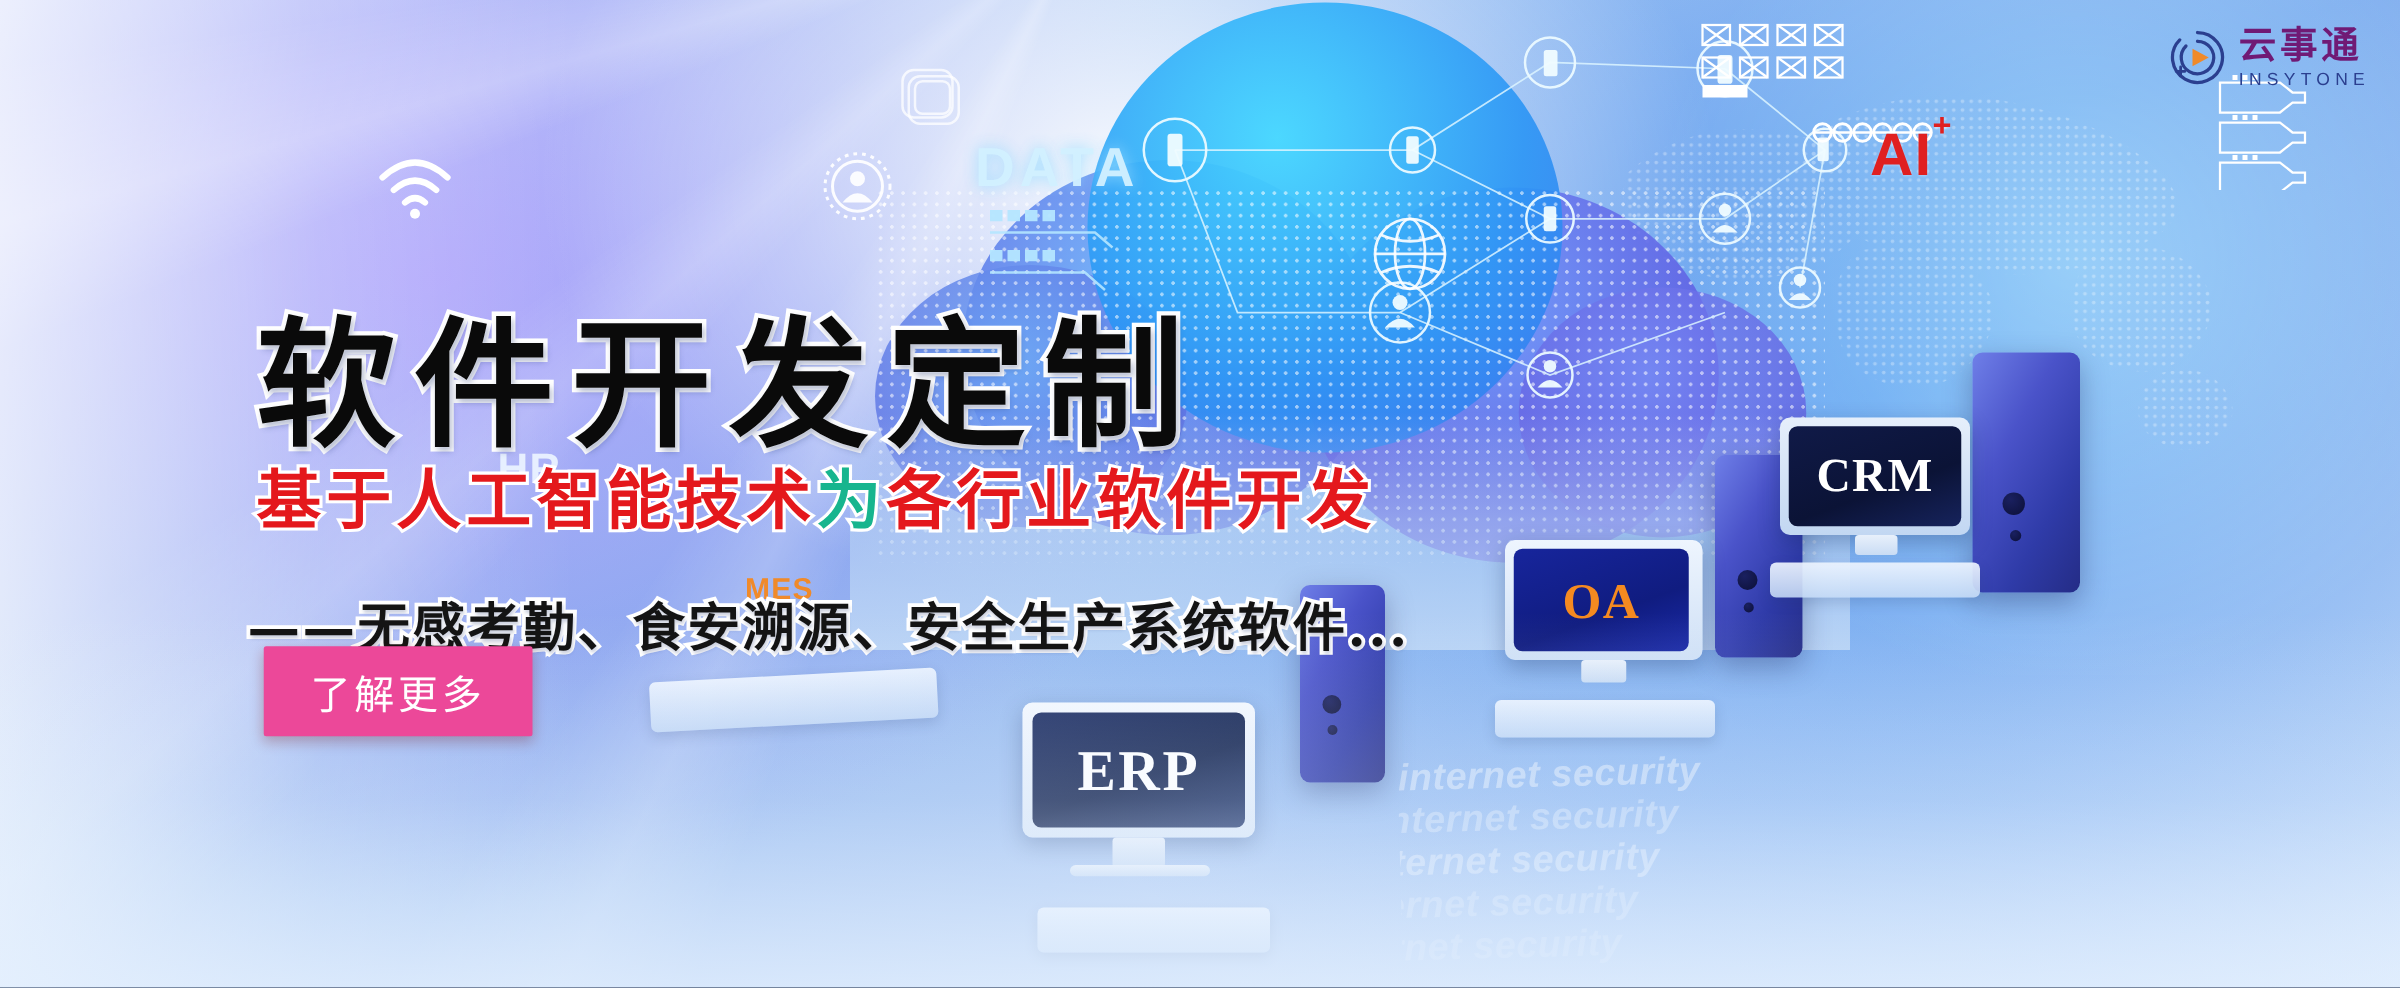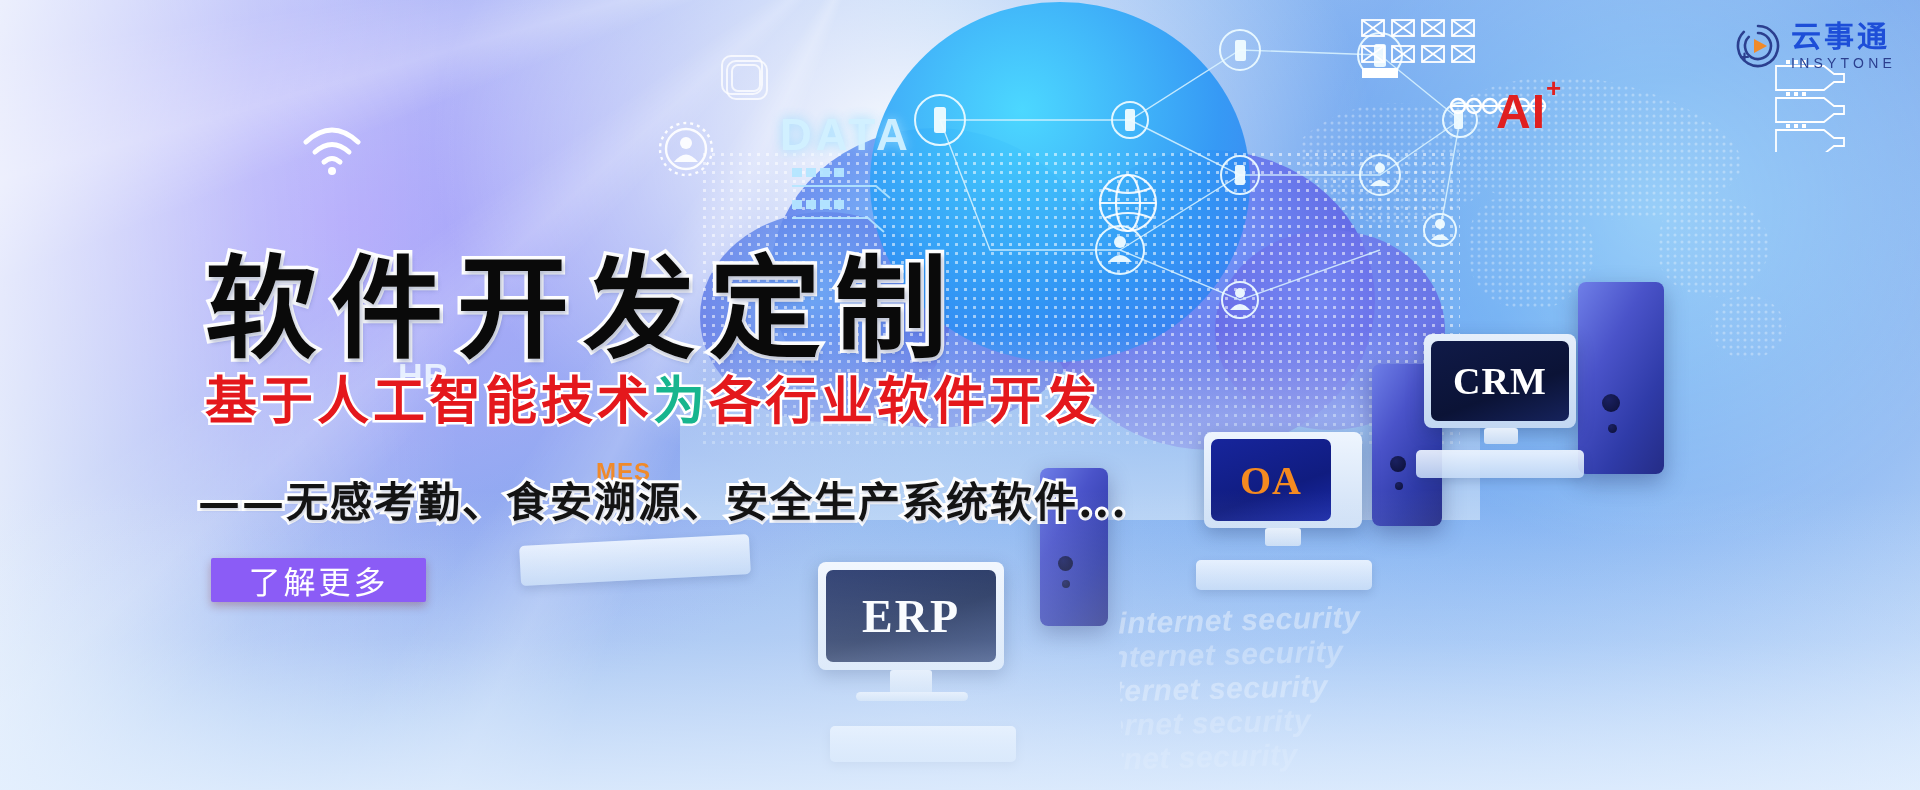--- a/index.html
+++ b/index.html
@@ -159,21 +159,21 @@
     left: 780px; top: 110px;
     font-size: 44px;
     font-weight: 700;
     letter-spacing: 4px;
     color: rgba(210,240,255,0.95);
     font-family: "Liberation Sans", sans-serif;
     text-shadow: 0 0 12px rgba(150,220,255,0.9);
   }
   .label-ai {
     position: absolute;
-    left: 1496px; top: 84px;
+    left: 1496px; top: 97px;
     font-size: 48px;
     font-weight: 700;
     color: #e02020;
     font-family: "Liberation Sans", sans-serif;
     letter-spacing: 1px;
     text-shadow: 0 1px 2px rgba(255,255,255,0.35);
   }
   .label-ai sup { font-size: 26px; top: -0.55em; position: relative; }
 
   .label-hr {
@@ -228,21 +228,21 @@
   }
   .erp-stand { left: 890px; top: 670px; width: 42px; height: 24px; }
   .erp-base  { left: 856px; top: 692px; width: 112px; height: 9px; border-radius: 5px; }
 
   
   .oa-frame {
     left: 1204px; top: 432px; width: 158px; height: 96px;
     background: linear-gradient(180deg, #eef5fe 0%, #cfe0f6 100%);
   }
   .oa-screen {
-    left: 1211px; top: 439px; width: 120px; height: 82px;
+    left: 1211px; top: 439px; width: 140px; height: 82px;
     background: linear-gradient(160deg, #17259c 0%, #101c80 60%, #1a2aa8 100%);
     color: #f58a20;
     font-size: 40px;
     letter-spacing: 1px;
   }
   .oa-stand { left: 1265px; top: 528px; width: 36px; height: 18px; }
 
   
   .crm-frame {
     left: 1424px; top: 334px; width: 152px; height: 94px;
@@ -357,23 +357,23 @@
     color: #141414;
     font-family: "DejaVu Serif", "Liberation Serif", serif;
     white-space: nowrap;
     -webkit-text-stroke: 6px #ffffff;
     paint-order: stroke fill;
     text-shadow: 1px 2px 3px rgba(40,60,120,0.25);
   }
 
   .cta-button {
     position: absolute;
-    left: 211px; top: 558px;
-    width: 215px; height: 44px;
-    background: #8b5cf6;
+    left: 211px; top: 517px;
+    width: 215px; height: 72px;
+    background: #ec4899;
     color: #ffffff;
     border: none;
     border-radius: 2px;
     font-size: 32px;
     font-weight: 400;
     letter-spacing: 3px;
     font-family: "DejaVu Sans", "Liberation Sans", sans-serif;
     cursor: pointer;
     box-shadow: 0 4px 10px rgba(120,10,10,0.28);
     display: flex;
@@ -388,21 +388,21 @@
     right: 24px; top: 22px;
     display: flex;
     align-items: center;
     gap: 10px;
   }
   .brand-mark { width: 46px; height: 46px; flex: 0 0 auto; }
   .brand-text { display: flex; flex-direction: column; line-height: 1; }
   .brand-cn {
     font-size: 30px;
     font-weight: 700;
-    color: #1d4ed8;
+    color: #701a75;
     letter-spacing: 3px;
     font-family: "DejaVu Sans", "Liberation Sans", sans-serif;
   }
   .brand-en {
     font-size: 14px;
     color: #2b3f8f;
     letter-spacing: 4.2px;
     margin-top: 4px;
     font-family: "Liberation Sans", sans-serif;
     text-align: center;

